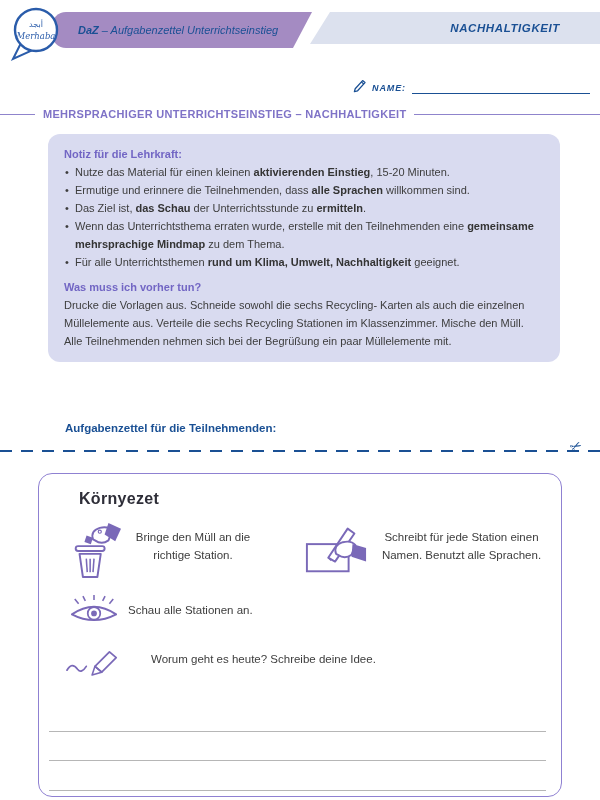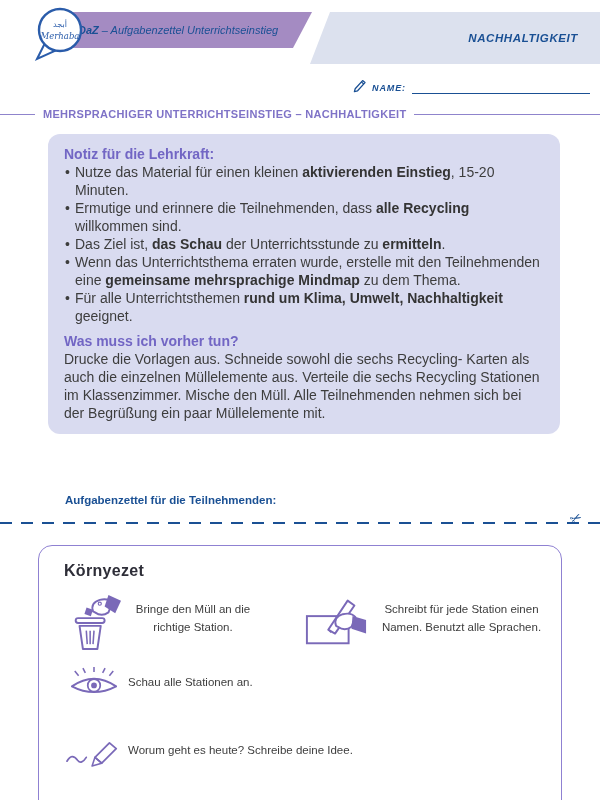--- a/index.html
+++ b/index.html
@@ -13,27 +13,27 @@
   .header { position:relative; height:62px; }
   .banner-purple {
     position:absolute; left:52px; top:12px; width:260px; height:36px;
     background:#a48bc2; border-radius:14px 0 0 14px;
     clip-path:polygon(0 0, 100% 0, calc(100% - 19px) 100%, 0 100%);
     display:flex; align-items:center; padding-left:26px;
     color:#1a5094; font-style:italic; font-size:11px;
   }
   .banner-purple .daz { font-weight:bold; }
   .banner-light {
-    position:absolute; left:300px; top:12px; width:300px; height:52px;
+    position:absolute; left:300px; top:12px; width:300px; height:32px;
     background:#dce1ee;
     clip-path:polygon(30px 0, 100% 0, 100% 100%, 10px 100%);
-    display:flex; align-items:center; justify-content:flex-end; padding-right:22px;
+    display:flex; align-items:center; justify-content:flex-end; padding-right:40px;
     color:#1a5094; font-style:italic; font-weight:bold; font-size:11.5px; letter-spacing:.6px;
   }
-  .logo { position:absolute; left:10px; top:5px; z-index:2;margin-left:24px; }
+  .logo { position:absolute; left:10px; top:5px; z-index:2; }
 
   
   .name-row { display:flex; align-items:flex-end; margin:14px 0 0 352px; height:18px; }
   .name-row .pencil { margin-bottom:1px; }
   .name-label { color:#1a5094; font-weight:bold; font-style:italic; font-size:9px; letter-spacing:.9px; margin:0 6px 1px 5px; }
   .name-line { width:178px; border-bottom:1.5px solid #1a5094; height:14px; }
 
   
   .section-heading { display:flex; align-items:center; margin-top:14px; }
   .section-heading .rule { height:0; border-top:1.5px solid #8f84cc; }
@@ -41,21 +41,21 @@
   .section-heading .rule.long { flex:1; }
   .section-heading .txt {
     color:#7f73c7; font-weight:bold; font-size:11px;
     letter-spacing:.3px; margin:0 8px; white-space:nowrap;
   }
 
   
   .note-box {
     margin:14px 40px 0 48px; width:512px; background:#d9dbf0;
     border-radius:12px; padding:11px 16px 12px 16px;
-    font-size:14px; line-height:18px;
+    font-size:11px; line-height:18px;
   }
   .note-box .nb-title, .note-box .nb-subtitle { color:#7266c4; font-weight:bold; }
   .note-box ul { list-style:none; }
   .note-box li { position:relative; padding-left:11px; }
   .note-box li::before { content:"•"; position:absolute; left:1px; top:0; color:#3d3d3d; }
   .note-box .nb-subtitle { margin-top:7px; }
   .note-box b { color:#343434; }
 
   
   .cut-label { margin:60px 0 0 65px; color:#1a5094; font-weight:bold; font-size:11.5px; }
@@ -67,33 +67,33 @@
   .cut-line .scissors {
     position:absolute; right:18px; top:-4px; color:#1a5094; font-size:14px;
     transform:rotate(-28deg); line-height:14px;
   }
 
   
   .task-box {
     position:relative; margin:14px 38px 0 38px; width:524px; height:324px;
     border:1.6px solid #8f81d2; border-radius:14px; padding:16px 12px 0 9px;
   }
-  .task-title { margin-left:16px; font-size:16px; font-weight:bold; color:#2e2e38; letter-spacing:.3px; }
+  .task-title { margin-left:31px; font-size:16px; font-weight:bold; color:#2e2e38; letter-spacing:.3px; }
   .task-rows { margin-left:12px; }
   .task-row1 { display:flex; margin-top:12px;text-align:center; }
   .task { display:flex; align-items:flex-start; }
   .task .icon-cell { width:68px; display:flex; justify-content:center; flex-shrink:0; }
   .task .t-text { font-size:11.5px; line-height:18px; color:#3d3d3d; margin-top:8px; }
   .task-1 { width:265px; }
   .task-1 .t-text { width:130px; }
   .task-2 .icon-cell { width:76px; }
   .task-2 .t-text { width:175px; }
   .task-row2 { margin-top:14px; }
   .task-row2 .t-text { margin-top:7px; }
-  .task-row3 { margin-top:40px; }
+  .task-row3 { margin-top:21px;gap:23px; }
   .task-row3 .t-text { margin-top:2px; }
 
   .write-lines { margin:26px 3px 0 1px; }
   .write-line { height:29.5px; border-bottom:1px solid #b6b6b6; }
 
   svg { display:block; }
 </style>
 </head>
 <body>
 
@@ -130,21 +130,21 @@
   <div class="section-heading">
     <div class="rule short"></div>
     <span class="txt">MEHRSPRACHIGER UNTERRICHTSEINSTIEG – NACHHALTIGKEIT</span>
     <div class="rule long"></div>
   </div>
 
   <div class="note-box">
     <div class="nb-title">Notiz für die Lehrkraft:</div>
     <ul>
       <li>Nutze das Material für einen kleinen <b>aktivierenden Einstieg</b>, 15-20 Minuten.</li>
-      <li>Ermutige und erinnere die Teilnehmenden, dass <b>alle Recycling</b> willkommen sind.</li>
+      <li>Ermutige und erinnere die Teilnehmenden, dass <b>alle Sprachen</b> willkommen sind.</li>
       <li>Das Ziel ist, <b>das Schau</b> der Unterrichtsstunde zu <b>ermitteln</b>.</li>
       <li>Wenn das Unterrichtsthema erraten wurde, erstelle mit den Teilnehmenden eine <b>gemeinsame mehrsprachige Mindmap</b> zu dem Thema.</li>
       <li>Für alle Unterrichtsthemen <b>rund um Klima, Umwelt, Nachhaltigkeit</b> geeignet.</li>
     </ul>
     <div class="nb-subtitle">Was muss ich vorher tun?</div>
     <p class="nb-body">Drucke die Vorlagen aus. Schneide sowohl die sechs Recycling- Karten als auch die einzelnen Müllelemente aus. Verteile die sechs Recycling Stationen im Klassenzimmer. Mische den Müll. Alle Teilnehmenden nehmen sich bei der Begrüßung ein paar Müllelemente mit.</p>
   </div>
 
   <div class="cut-label">Aufgabenzettel für die Teilnehmenden:</div>
   <div class="cut-line">

